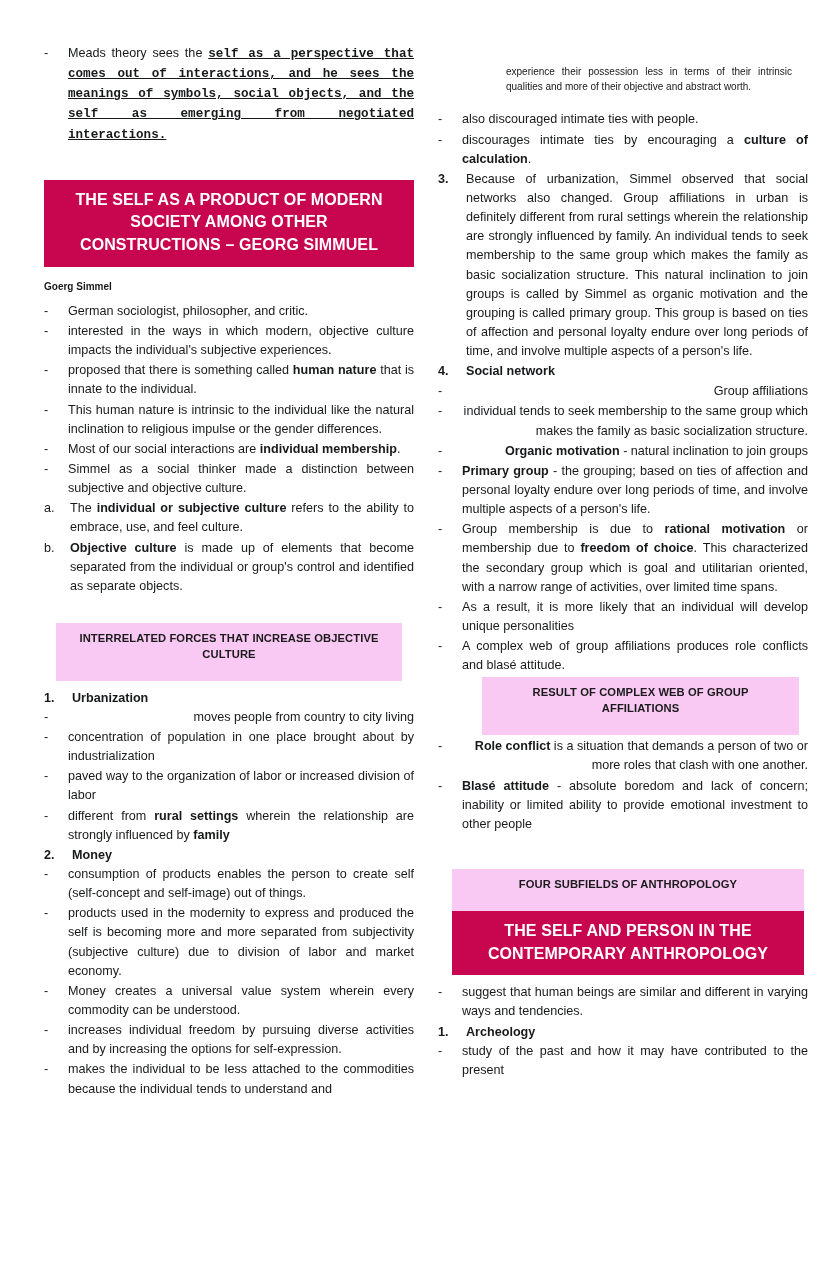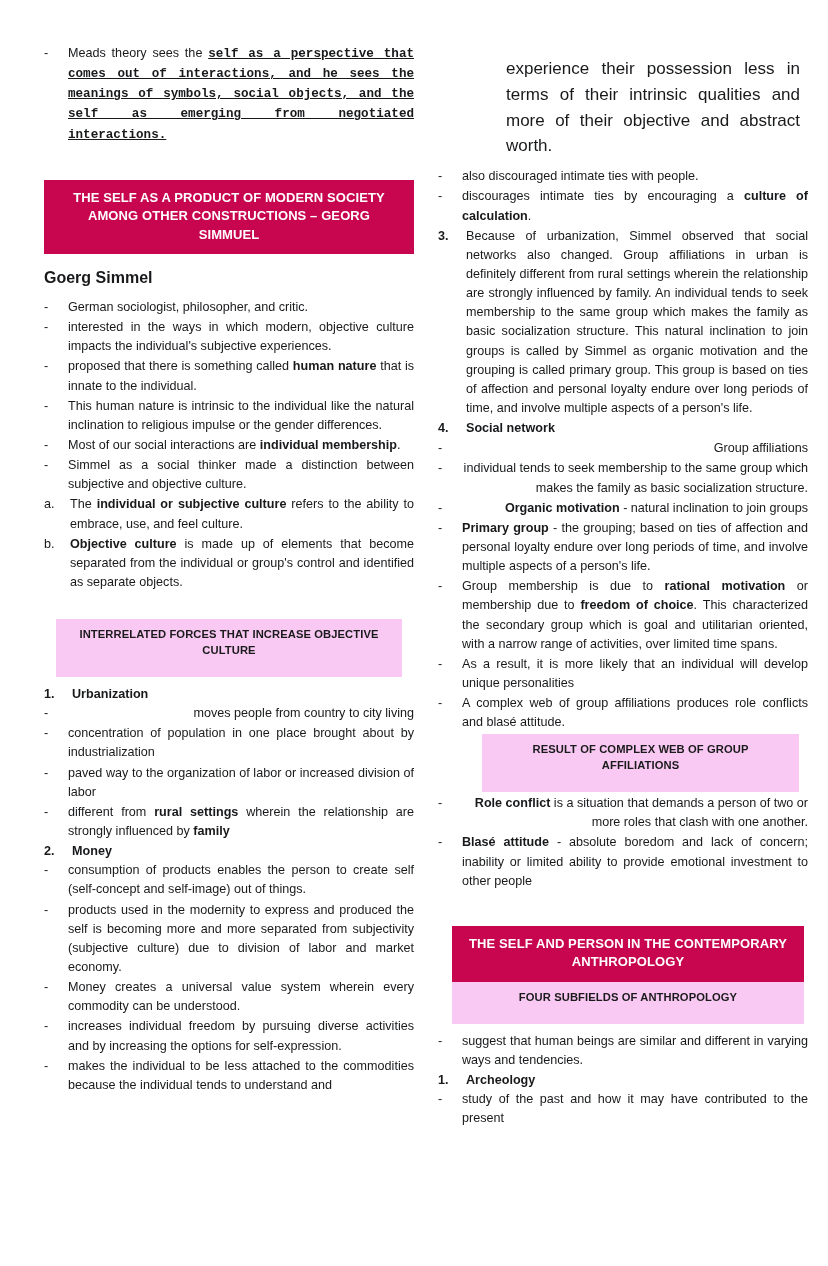--- a/index.html
+++ b/index.html
@@ -32,42 +32,42 @@
   
   .banner {
     text-align: center;
     font-weight: bold;
     letter-spacing: 0.1px;
     line-height: 1.42;
   }
   .banner-crimson {
     background: #C8064F;
     color: #ffffff;
-    font-size: 13px;
+    font-size: 16px;
     padding: 9px 14px 10px;
   }
   .banner-pink {
     background: #F9C9F4;
     color: #1a1a1a;
     font-size: 11.2px;
     padding: 8px 14px 18px;
   }
 
   
   .subhead {
-    font-size: 16px;
+    font-size: 10px;
     font-weight: bold;
     margin: 12px 0 0 0;
     line-height: 1.5;
   }
   .para {
-    font-size: 17px;
+    font-size: 10px;
     line-height: 1.52;
     text-align: justify;
-    margin: 8px;
+    margin: 16px;
   }
 
   ul.lst, ol.lst {
     list-style: none;
     margin: 0;
     padding: 0;
   }
   li.row {
     display: flex;
     align-items: flex-start;
@@ -295,22 +295,22 @@
           <span class="tx"><b>Role conflict</b><span> is a situation that demands a person of two or more roles that clash with one another.</span></span>
         </li>
         <li class="row dash lvl-mid">
           <span class="mk">-</span>
           <span class="tx"><b>Blasé attitude</b><span> - absolute boredom and lack of concern; inability or limited ability to provide emotional investment to other people</span></span>
         </li>
       </ul>
 
     <div class="gap-xl"></div>
 
+    <div class="banner banner-pink" style="margin:0 4px 0 14px;">FOUR SUBFIELDS OF ANTHROPOLOGY</div>
     <div class="banner banner-crimson" style="margin:0 4px 0 14px;">THE SELF AND PERSON IN THE CONTEMPORARY ANTHROPOLOGY</div>
-    <div class="banner banner-pink" style="margin:0 4px 0 14px;">FOUR SUBFIELDS OF ANTHROPOLOGY</div>
 
     <div class="gap-s"></div>
 
     <ul class="lst" id="anthro-list">
         <li class="row dash lvl0">
           <span class="mk">-</span>
           <span class="tx"><span>suggest that human beings are similar and different in varying ways and tendencies.</span></span>
         </li>
       </ul>
     <div id="anthro-items">

